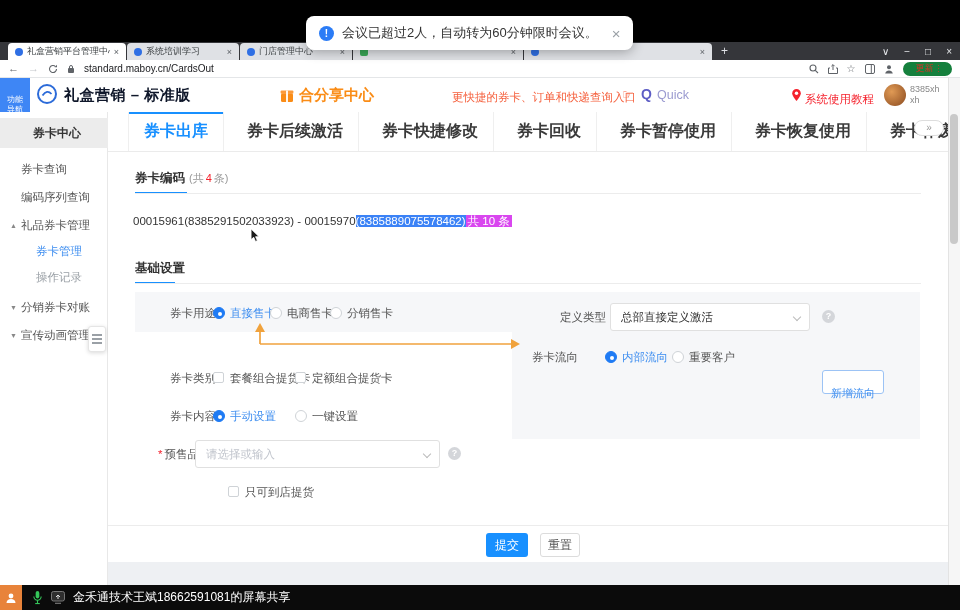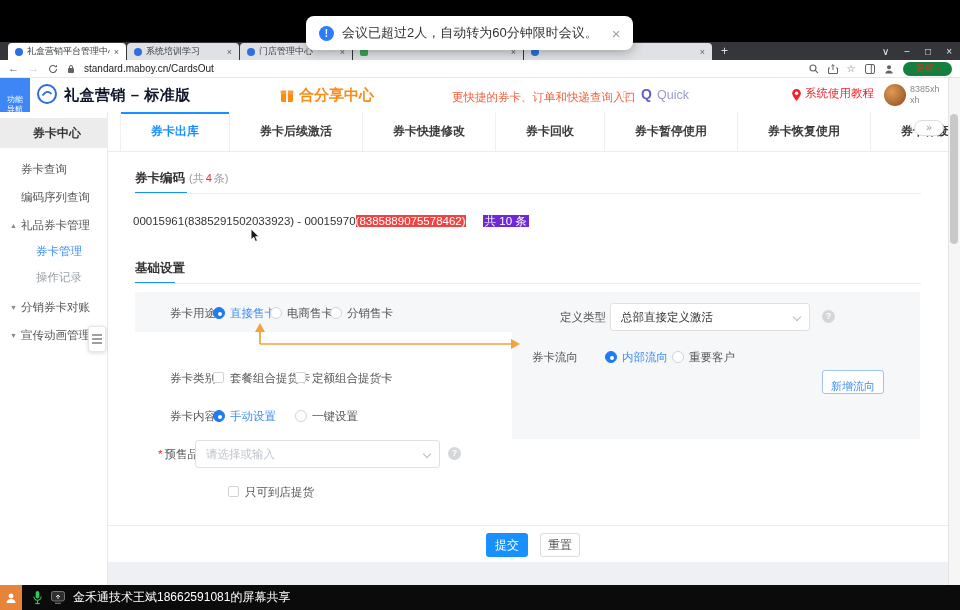--- a/index.html
+++ b/index.html
@@ -29,67 +29,67 @@
 
   
   .appbar { position:absolute; left:0; top:78px; width:960px; height:34px; background:#fff; }
   .navbox { position:absolute; left:0; top:0; width:30px; height:34px; background:#3e86f5; color:#fff; font-size:8px; line-height:1.3; text-align:center; padding-top:17px; }
   .brand { position:absolute; left:64px; top:8px; font-size:15px; font-weight:bold; color:#0f172a; letter-spacing:.5px; }
   .sharecenter { position:absolute; left:280px; top:8px; display:flex; gap:5px; align-items:center; font-size:15px; font-weight:bold; color:#fa8c16; }
   .promo { position:absolute; left:452px; top:12px; font-size:11.5px; color:#f5603d; }
   .pointer { position:absolute; left:622px; top:9px; font-size:13px; color:#f5603d; }
   .quickq { position:absolute; left:641px; top:8px; font-size:14px; font-weight:bold; color:#5d5dc5; }
   .quick { position:absolute; left:657px; top:10px; font-size:12.5px; color:#9a9ad0; }
-  .tutorial { position:absolute; left:805px; top:8px; font-size:11.5px; color:#f5222d; }
+  .tutorial { position:absolute; left:805px; top:14px; font-size:11.5px; color:#f5222d; }
   .avatar { position:absolute; left:884px; top:6px; width:22px; height:22px; border-radius:50%; background:radial-gradient(circle at 35% 35%, #e09a55, #8a4a1f); }
   .username { position:absolute; left:910px; top:6px; font-size:9px; color:#888; line-height:1.2; }
 
   
   .page { position:absolute; left:0; top:112px; width:948px; height:473px; background:#eef0f3; }
   .sidebar { position:absolute; left:0; top:0; width:108px; height:473px; background:#fff; border-right:1px solid #e8e8e8; }
   .sb-title { position:absolute; left:0; top:6px; width:108px; height:30px; background:#ececec; font-size:12px; font-weight:bold; color:#333; line-height:30px; padding-left:33px; }
   .sb-item { position:absolute; font-size:11.5px; color:#555; white-space:nowrap; }
   .sb-item .arr { font-size:7px; color:#888; margin-right:4px; vertical-align:1px; }
   .sb-item.active { color:#3e8ef0; }
   .sb-item.dim { color:#9aa0a6; }
   .sb-handle { position:absolute; left:88px; top:214px; width:18px; height:26px; background:#fff; border:1px solid #e5e5e5; border-radius:3px; box-shadow:0 1px 4px rgba(0,0,0,.15); display:flex; flex-direction:column; justify-content:center; gap:2.5px; padding:0 3px; }
   .sb-handle i { height:1.5px; background:#9aa0a6; }
 
   .card { position:absolute; left:108px; top:0; width:840px; height:450px; background:#fff; }
   .mtabs { display:flex; height:40px; border-bottom:1px solid #ebebeb; padding-left:12px; }
-  .mtab { display:flex; align-items:center; padding:0 30px; font-size:12px; font-weight:bold; color:#3a3a3a; border-right:1px solid #efefef; white-space:nowrap; }
+  .mtab { display:flex; align-items:center; padding:0 15px; font-size:16px; font-weight:bold; color:#3a3a3a; border-right:1px solid #efefef; white-space:nowrap;margin-left:8px; }
   .mtab:first-child { border-left:1px solid #efefef; }
   .mtab.active { color:#1890ff; box-shadow:inset 0 2px 0 #1890ff; }
   .collapse-pill { position:absolute; left:806px; top:8px; width:30px; height:16px; border:1px solid #ddd; border-radius:9px; color:#999; font-size:10px; text-align:center; line-height:14px; background:#fff; }
 
   .sec-head { position:absolute; left:27px; font-size:12.5px; color:#333; font-weight:bold; white-space:nowrap; }
   .sec-count { font-weight:normal; font-size:11px; color:#999; margin-left:4px; }
   .sec-count .red { color:#f5222d; margin:0 2px; }
   .sec-underline { position:absolute; height:2px; background:#1890ff; }
   .sec-divider { position:absolute; left:27px; width:786px; height:1px; background:#ececec; }
 
   .codeline { position:absolute; left:25px; top:102px; font-size:11.5px; color:#333; white-space:nowrap; }
-  .sel { background:#ef4444; color:#fff; }
-  .badge { background:#6d28d9; color:#fff; margin-left:17px; padding:0 2px; }
+  .sel { background:#3b82f6; color:#fff; }
+  .badge { background:#d946ef; color:#fff; margin-left:0; padding:0 2px; }
 
   .graybox { position:absolute; background:#f6f7f9; }
 
   .flabel { position:absolute; font-size:11.5px; color:#555; white-space:nowrap; }
   .flabel .req { color:#f5222d; margin-right:2px; }
   .fopt { position:absolute; font-size:11.5px; color:#555; white-space:nowrap; }
   .fopt.on { color:#3e8ef0; }
   .radio { position:absolute; width:12px; height:12px; border-radius:50%; background:#fff; border:1px solid #cfd3d7; }
   .radio.on { background:#1f7bf4; border-color:#1f7bf4; }
   .radio.on::after { content:""; position:absolute; left:3.5px; top:3.5px; width:4px; height:4px; border-radius:50%; background:#fff; }
   .checkbox { position:absolute; width:11px; height:11px; border:1px solid #cfd3d7; border-radius:2px; background:#fff; }
   .selectbox { position:absolute; height:28px; background:#fff; border:1px solid #e0e0e0; border-radius:3px; font-size:11.5px; line-height:26px; padding:0 22px 0 10px; color:#333; white-space:nowrap; overflow:hidden; }
   .selectbox .ph { color:#c0c4cc; }
   .chev { position:absolute; right:9px; top:10px; width:6px; height:6px; border-right:1.3px solid #bbb; border-bottom:1.3px solid #bbb; transform:rotate(45deg); }
   .helpq { position:absolute; width:13px; height:13px; border-radius:50%; background:#d4d6da; color:#fff; font-size:9px; font-weight:bold; text-align:center; line-height:13px; }
-  .addbtn { position:absolute; height:24px; border:1px solid #9cc3f5; border-radius:3px; background:#fff; color:#3e8ef0; font-size:11px; line-height:22px; padding:4px 8px; white-space:nowrap; }
+  .addbtn { position:absolute; height:24px; border:1px solid #9cc3f5; border-radius:3px; background:#fff; color:#3e8ef0; font-size:11px; line-height:22px; padding:11px 8px; white-space:nowrap; }
   .btn { position:absolute; height:24px; border-radius:3px; font-size:12px; text-align:center; line-height:24px; }
   .btn.primary { background:#1890ff; color:#fff; }
   .btn.ghost { background:#fff; color:#555; border:1px solid #dcdcdc; line-height:22px; }
 
   .scrollbar { position:absolute; left:948px; top:78px; width:12px; height:507px; background:#f6f6f6; border-left:1px solid #e3e3e3; }
   .thumb { position:absolute; left:950px; top:114px; width:8px; height:130px; background:#c9c9c9; border-radius:4px; }
 
   
   .toast { position:absolute; left:306px; top:16px; height:34px; background:#fff; border-radius:8px; box-shadow:0 2px 12px rgba(0,0,0,.3); display:flex; align-items:center; gap:8px; padding:0 13px; z-index:50; }
   .toast-icon { width:15px; height:15px; border-radius:50%; background:#2b7cf6; color:#fff; font-size:10px; font-weight:bold; text-align:center; line-height:15px; flex:0 0 auto; }

